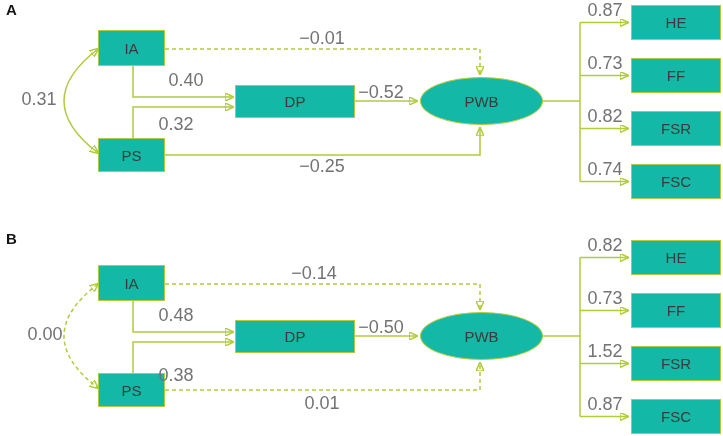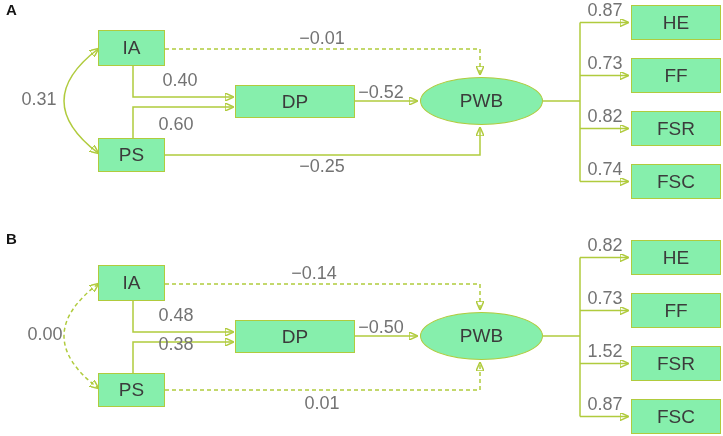--- a/index.html
+++ b/index.html
@@ -8,23 +8,23 @@
     font-family:"Liberation Sans", sans-serif; overflow:hidden;
   }
   .panel { position:absolute; left:0; width:723px; height:201px; }
   .panel svg { position:absolute; left:0; top:0; }
   .panel-letter {
     position:absolute; left:6px; font-size:15px; font-weight:bold; color:#141414;
     letter-spacing:0.5px;
   }
   .node {
     position:absolute; box-sizing:border-box;
-    background:#86efac; border:1.5px solid #b0cb3d;
+    background:#14b8a6; border:1.5px solid #b0cb3d;
     display:flex; align-items:center; justify-content:center;
-    font-size:19px; color:#3b3b3b;
+    font-size:15px; color:#3b3b3b;
   }
   .ellipse { border-radius:50%; }
   .coef {
     position:absolute; transform:translate(-50%,-50%);
     font-size:18px; color:#737373; white-space:nowrap;
   }
   svg path { stroke:#b0cb3d; stroke-width:1.5; fill:none; }
   svg path.dashed { stroke-dasharray:4 3; }
 </style>
 </head>
@@ -59,22 +59,22 @@
     <div class="node" style="left:98px;top:30px;width:67px;height:36px">IA</div>
     <div class="node" style="left:98px;top:138px;width:67px;height:34px">PS</div>
     <div class="node" style="left:235px;top:85px;width:120px;height:33px">DP</div>
     <div class="node ellipse" style="left:420px;top:77px;width:123px;height:48px">PWB</div>
     <div class="node" style="left:631px;top:5px;width:90px;height:35px">HE</div>
     <div class="node" style="left:631px;top:58px;width:90px;height:35px">FF</div>
     <div class="node" style="left:631px;top:111px;width:90px;height:35px">FSR</div>
     <div class="node" style="left:631px;top:164px;width:90px;height:35px">FSC</div>
 
     <span class="coef" style="left:39px;top:99px">0.31</span>
-    <span class="coef" style="left:180px;top:80px">0.40</span>
-    <span class="coef" style="left:176px;top:124px">0.60</span>
+    <span class="coef" style="left:186px;top:80px">0.40</span>
+    <span class="coef" style="left:176px;top:124px">0.32</span>
     <span class="coef" style="left:322px;top:38px">−0.01</span>
     <span class="coef" style="left:322px;top:166px">−0.25</span>
     <span class="coef" style="left:381px;top:92px">−0.52</span>
     <span class="coef" style="left:605px;top:10px">0.87</span>
     <span class="coef" style="left:605px;top:63px">0.73</span>
     <span class="coef" style="left:605px;top:116px">0.82</span>
     <span class="coef" style="left:605px;top:169px">0.74</span>
   </section>
 
   <section class="panel" style="top:235px">
@@ -102,21 +102,21 @@
     <div class="node" style="left:98px;top:138px;width:67px;height:34px">PS</div>
     <div class="node" style="left:235px;top:85px;width:120px;height:33px">DP</div>
     <div class="node ellipse" style="left:420px;top:77px;width:123px;height:48px">PWB</div>
     <div class="node" style="left:631px;top:5px;width:90px;height:35px">HE</div>
     <div class="node" style="left:631px;top:58px;width:90px;height:35px">FF</div>
     <div class="node" style="left:631px;top:111px;width:90px;height:35px">FSR</div>
     <div class="node" style="left:631px;top:164px;width:90px;height:35px">FSC</div>
 
     <span class="coef" style="left:45px;top:99px">0.00</span>
     <span class="coef" style="left:176px;top:80px">0.48</span>
-    <span class="coef" style="left:176px;top:109px">0.38</span>
+    <span class="coef" style="left:176px;top:140px">0.38</span>
     <span class="coef" style="left:314px;top:38px">−0.14</span>
     <span class="coef" style="left:322px;top:168px">0.01</span>
     <span class="coef" style="left:381px;top:92px">−0.50</span>
     <span class="coef" style="left:605px;top:10px">0.82</span>
     <span class="coef" style="left:605px;top:63px">0.73</span>
     <span class="coef" style="left:605px;top:116px">1.52</span>
     <span class="coef" style="left:605px;top:169px">0.87</span>
   </section>
 
 </div>

